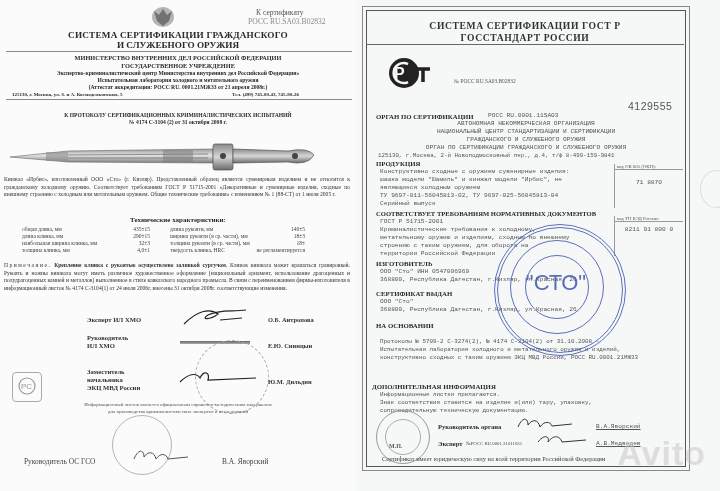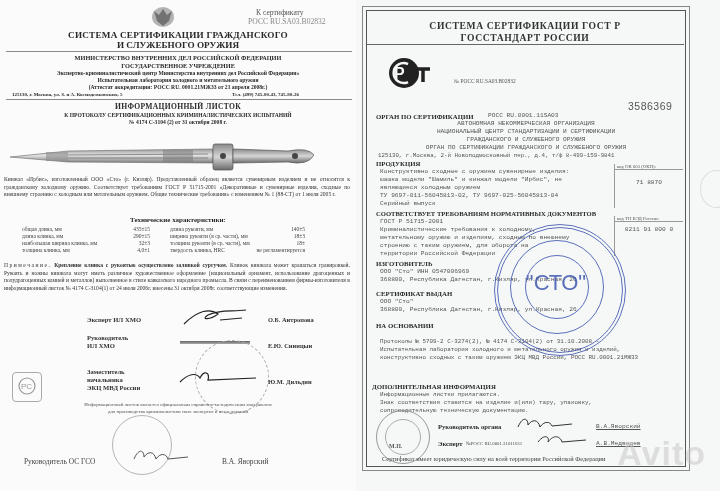--- a/index.html
+++ b/index.html
@@ -53,21 +53,20 @@
 
   <div class="abs lt c b sm" style="top:54px;">МИНИСТЕРСТВО ВНУТРЕННИХ ДЕЛ РОССИЙСКОЙ ФЕДЕРАЦИИ</div>
   <div class="abs lt c b sm" style="top:62px;">ГОСУДАРСТВЕННОЕ УЧРЕЖДЕНИЕ</div>
   <div class="abs lt c b xs" style="top:70px;">Экспертно-криминалистический центр Министерства внутренних дел Российской Федерации»</div>
   <div class="abs lt c b xs" style="top:77px;">Испытательная лаборатория холодного и метательного оружия</div>
   <div class="abs lt c b xs" style="top:84px;">(Аттестат аккредитации: РОСС RU. 0001.21МЖ33 от 21 апреля 2008г.)</div>
   <div class="abs b tiny" style="left:12px;top:92px;">125130, г. Москва, ул. З. и А. Космодемьянских, 5</div>
   <div class="abs b tiny" style="left:232px;top:92px;">Тел. (499) 745-80-43, 745-80-26</div>
   <div class="hr" style="left:6px;top:99px;width:346px;"></div>
 
-  <div class="abs lt c b" style="top:102px;font-size:7.6px;letter-spacing:0.3px;">ИНФОРМАЦИОННЫЙ ЛИСТОК</div>
   <div class="abs lt c b xs" style="top:112px;">К ПРОТОКОЛУ СЕРТИФИКАЦИОННЫХ КРИМИНАЛИСТИЧЕСКИХ ИСПЫТАНИЙ</div>
   <div class="abs lt c b xs" style="top:119px;">№ 4174 С-3104 (2)  от  31 октября 2008 г.</div>
 
   <svg class="abs" style="left:8px;top:138px;" width="312" height="36" viewBox="0 0 312 36">
     <defs>
       <linearGradient id="blade" x1="0" y1="0" x2="0" y2="1">
         <stop offset="0" stop-color="#9a9a9a"></stop>
           <stop offset="0.45" stop-color="#e4e4e4"></stop>
           <stop offset="1" stop-color="#7c7c7c"></stop>
       </linearGradient>
@@ -184,21 +183,21 @@
   <div class="hr" style="left:10px;top:44px;width:318px;background:#666;"></div>
 
   <svg class="abs" style="left:32px;top:56px;" width="44" height="34" viewBox="0 0 44 34">
     <circle cx="16" cy="17" r="15" fill="#222"></circle>
     <text x="6" y="23" font-size="16" font-weight="bold" fill="#f6f7f7" font-family="Liberation Sans, sans-serif">Р</text>
     <path d="M20 8 A10 10 0 1 0 20 26" stroke="#f6f7f7" stroke-width="2.5" fill="none"></path>
     <path d="M28 13 L42 13 M35 13 L35 26" stroke="#222" stroke-width="3.5"></path>
   </svg>
 
   <div class="abs" style="left:98px;top:78px;font-size:5.4px;color:#555;">№ РОСС RU.SA03.B02832</div>
-  <div class="abs sans" style="left:272px;top:100px;font-size:10.5px;color:#555;letter-spacing:0.5px;">3586369</div>
+  <div class="abs sans" style="left:272px;top:100px;font-size:10.5px;color:#555;letter-spacing:0.5px;">4129555</div>
 
   <div class="abs sec" style="left:20px;top:113px;">ОРГАН ПО СЕРТИФИКАЦИИ</div>
   <div class="abs mt" style="left:132px;top:112px;">РОСС RU.0001.11SA03</div>
   <div class="abs mt c" style="left:20px;width:300px;top:120px;">АВТОНОМНАЯ НЕКОММЕРЧЕСКАЯ ОРГАНИЗАЦИЯ</div>
   <div class="abs mt c" style="left:20px;width:300px;top:128px;">НАЦИОНАЛЬНЫЙ ЦЕНТР СТАНДАРТИЗАЦИИ И СЕРТИФИКАЦИИ</div>
   <div class="abs mt c" style="left:20px;width:300px;top:136px;">ГРАЖДАНСКОГО И СЛУЖЕБНОГО ОРУЖИЯ</div>
   <div class="abs mt c" style="left:20px;width:300px;top:144px;">ОРГАН ПО СЕРТИФИКАЦИИ ГРАЖДАНСКОГО И СЛУЖЕБНОГО ОРУЖИЯ</div>
   <div class="abs mt" style="left:22px;top:152px;font-size:5.8px;">125130, г.Москва, 2-й Новоподмосковный пер., д.4, т/ф 8-499-159-9841</div>
 
   <div class="abs sec" style="left:20px;top:160px;">ПРОДУКЦИЯ</div>

